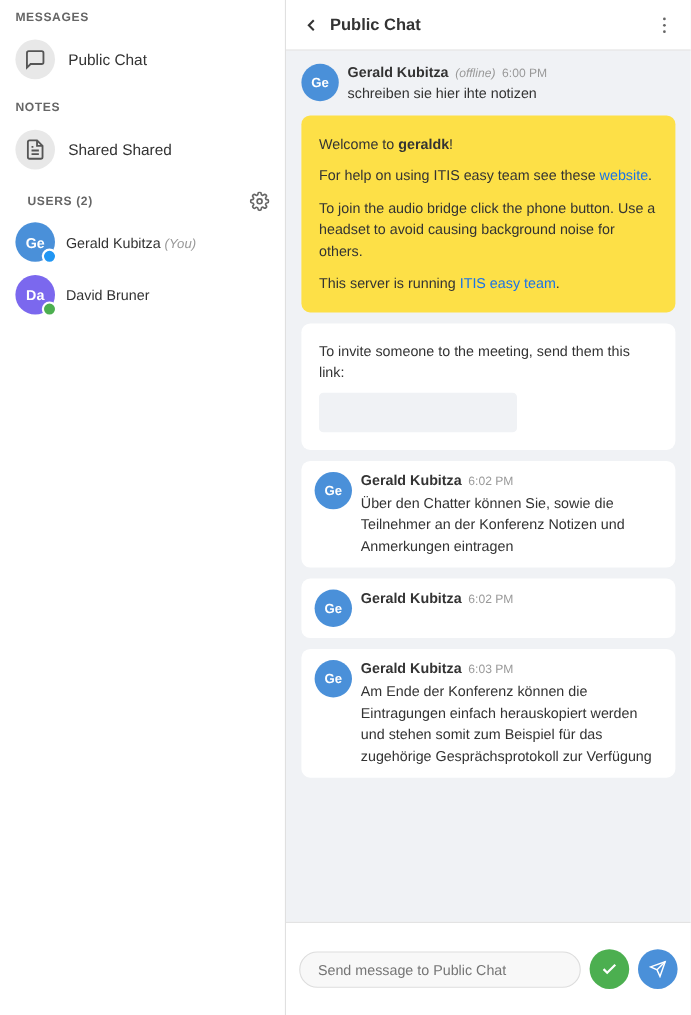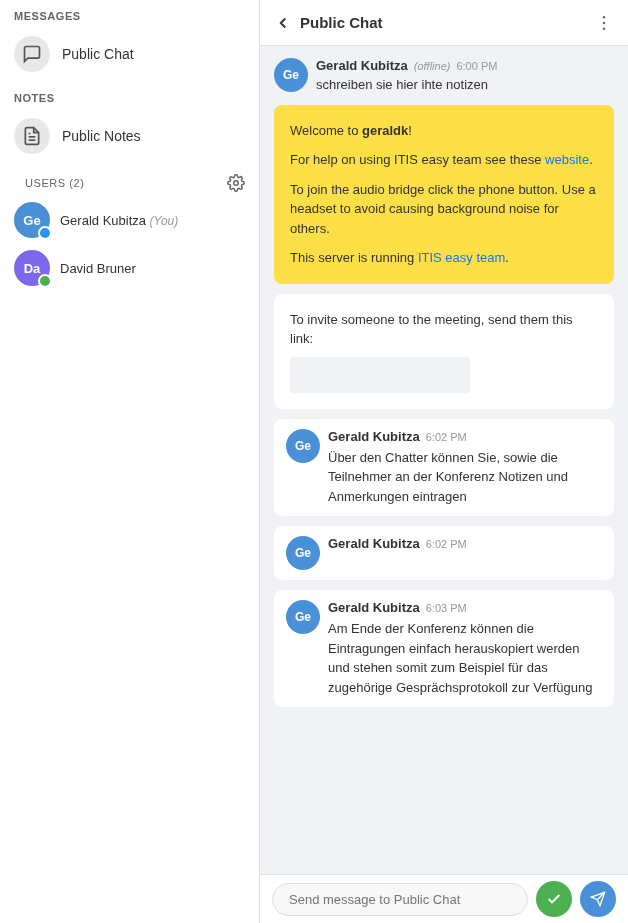--- a/index.html
+++ b/index.html
@@ -59,21 +59,21 @@
 
     
     .users-header {
       display: flex;
       align-items: center;
       justify-content: space-between;
       padding: 10px 14px 4px 14px;
     }
     .users-header-label {
       font-size: 11px;
-      font-weight: 400;
+      font-weight: 700;
       color: #666;
       text-transform: uppercase;
       letter-spacing: 0.05em;
       padding-left: 11px;
     }
     .gear-btn {
       background: none;
       border: none;
       cursor: pointer;
       color: #666;
@@ -261,21 +261,21 @@
       border-radius: 8px;
       padding: 10px 12px;
     }
     .msg-bubble .msg-meta {
       margin-bottom: 4px;
     }
 
     
     .input-area {
       background: #fff;
-      padding: 6px 12px;
+      padding: 24px 12px;
       display: flex;
       align-items: center;
       gap: 8px;
       border-top: 1px solid #e0e0e0;
     }
     .message-input {
       flex: 1;
       border: 1px solid #ddd;
       border-radius: 20px;
       padding: 8px 16px;
@@ -344,21 +344,21 @@
   <div class="sidebar-item">
     <div class="sidebar-icon">
       <svg viewBox="0 0 24 24" fill="none" stroke="#555" stroke-width="2">
         <path d="M14 2H6a2 2 0 0 0-2 2v16a2 2 0 0 0 2 2h12a2 2 0 0 0 2-2V8z"></path>
         <polyline points="14,2 14,8 20,8"></polyline>
         <line x1="16" y1="13" x2="8" y2="13"></line>
         <line x1="16" y1="17" x2="8" y2="17"></line>
         <polyline points="10,9 9,9 8,9"></polyline>
       </svg>
     </div>
-    <span class="sidebar-item-label">Public Notes</span>
+    <span class="sidebar-item-label">Shared Shared</span>
   </div>
 
   <div class="users-header">
     <span class="users-header-label">
       <span>USERS</span> <span>(2)</span>
     </span>
     <button class="gear-btn">
       <svg width="18" height="18" viewBox="0 0 24 24" fill="none" stroke="#666" stroke-width="2">
         <circle cx="12" cy="12" r="3"></circle>
         <path d="M19.4 15a1.65 1.65 0 0 0 .33 1.82l.06.06a2 2 0 0 1-2.83 2.83l-.06-.06a1.65 1.65 0 0 0-1.82-.33 1.65 1.65 0 0 0-1 1.51V21a2 2 0 0 1-4 0v-.09A1.65 1.65 0 0 0 9 19.4a1.65 1.65 0 0 0-1.82.33l-.06.06a2 2 0 0 1-2.83-2.83l.06-.06A1.65 1.65 0 0 0 4.68 15a1.65 1.65 0 0 0-1.51-1H3a2 2 0 0 1 0-4h.09A1.65 1.65 0 0 0 4.6 9a1.65 1.65 0 0 0-.33-1.82l-.06-.06a2 2 0 0 1 2.83-2.83l.06.06A1.65 1.65 0 0 0 9 4.68a1.65 1.65 0 0 0 1-1.51V3a2 2 0 0 1 4 0v.09a1.65 1.65 0 0 0 1 1.51 1.65 1.65 0 0 0 1.82-.33l.06-.06a2 2 0 0 1 2.83 2.83l-.06.06A1.65 1.65 0 0 0 19.4 9a1.65 1.65 0 0 0 1.51 1H21a2 2 0 0 1 0 4h-.09a1.65 1.65 0 0 0-1.51 1z"></path>

